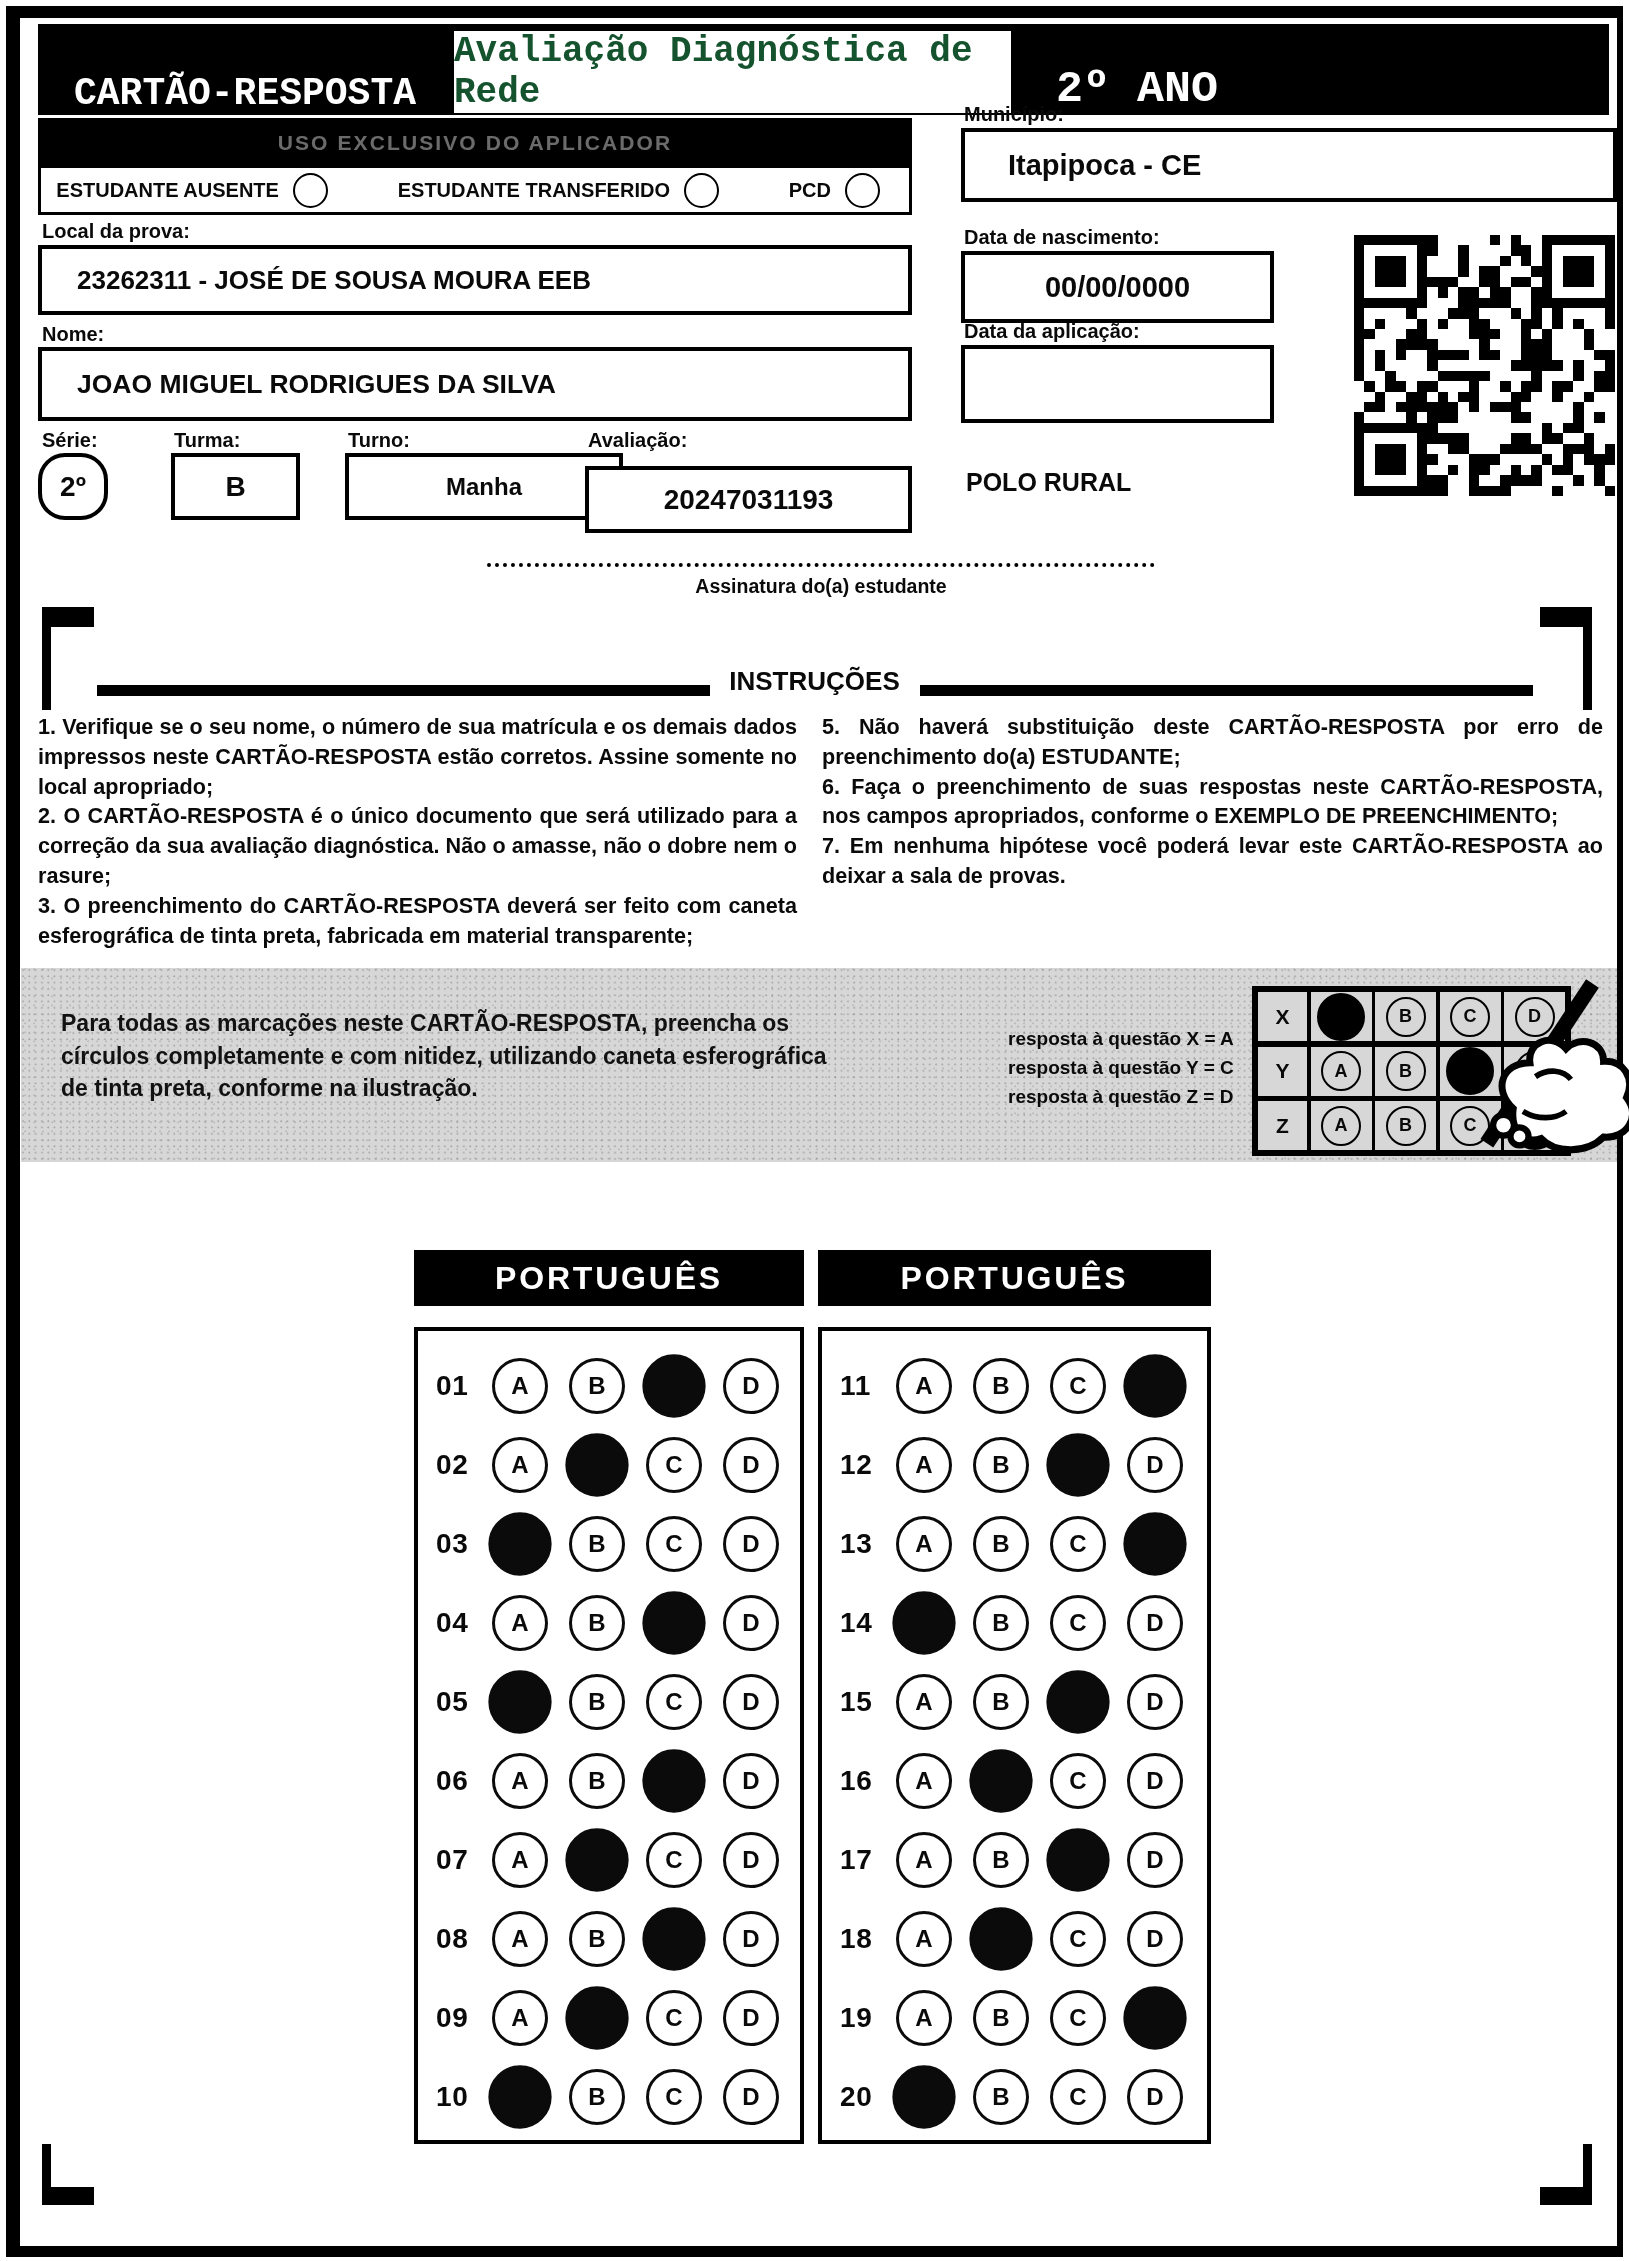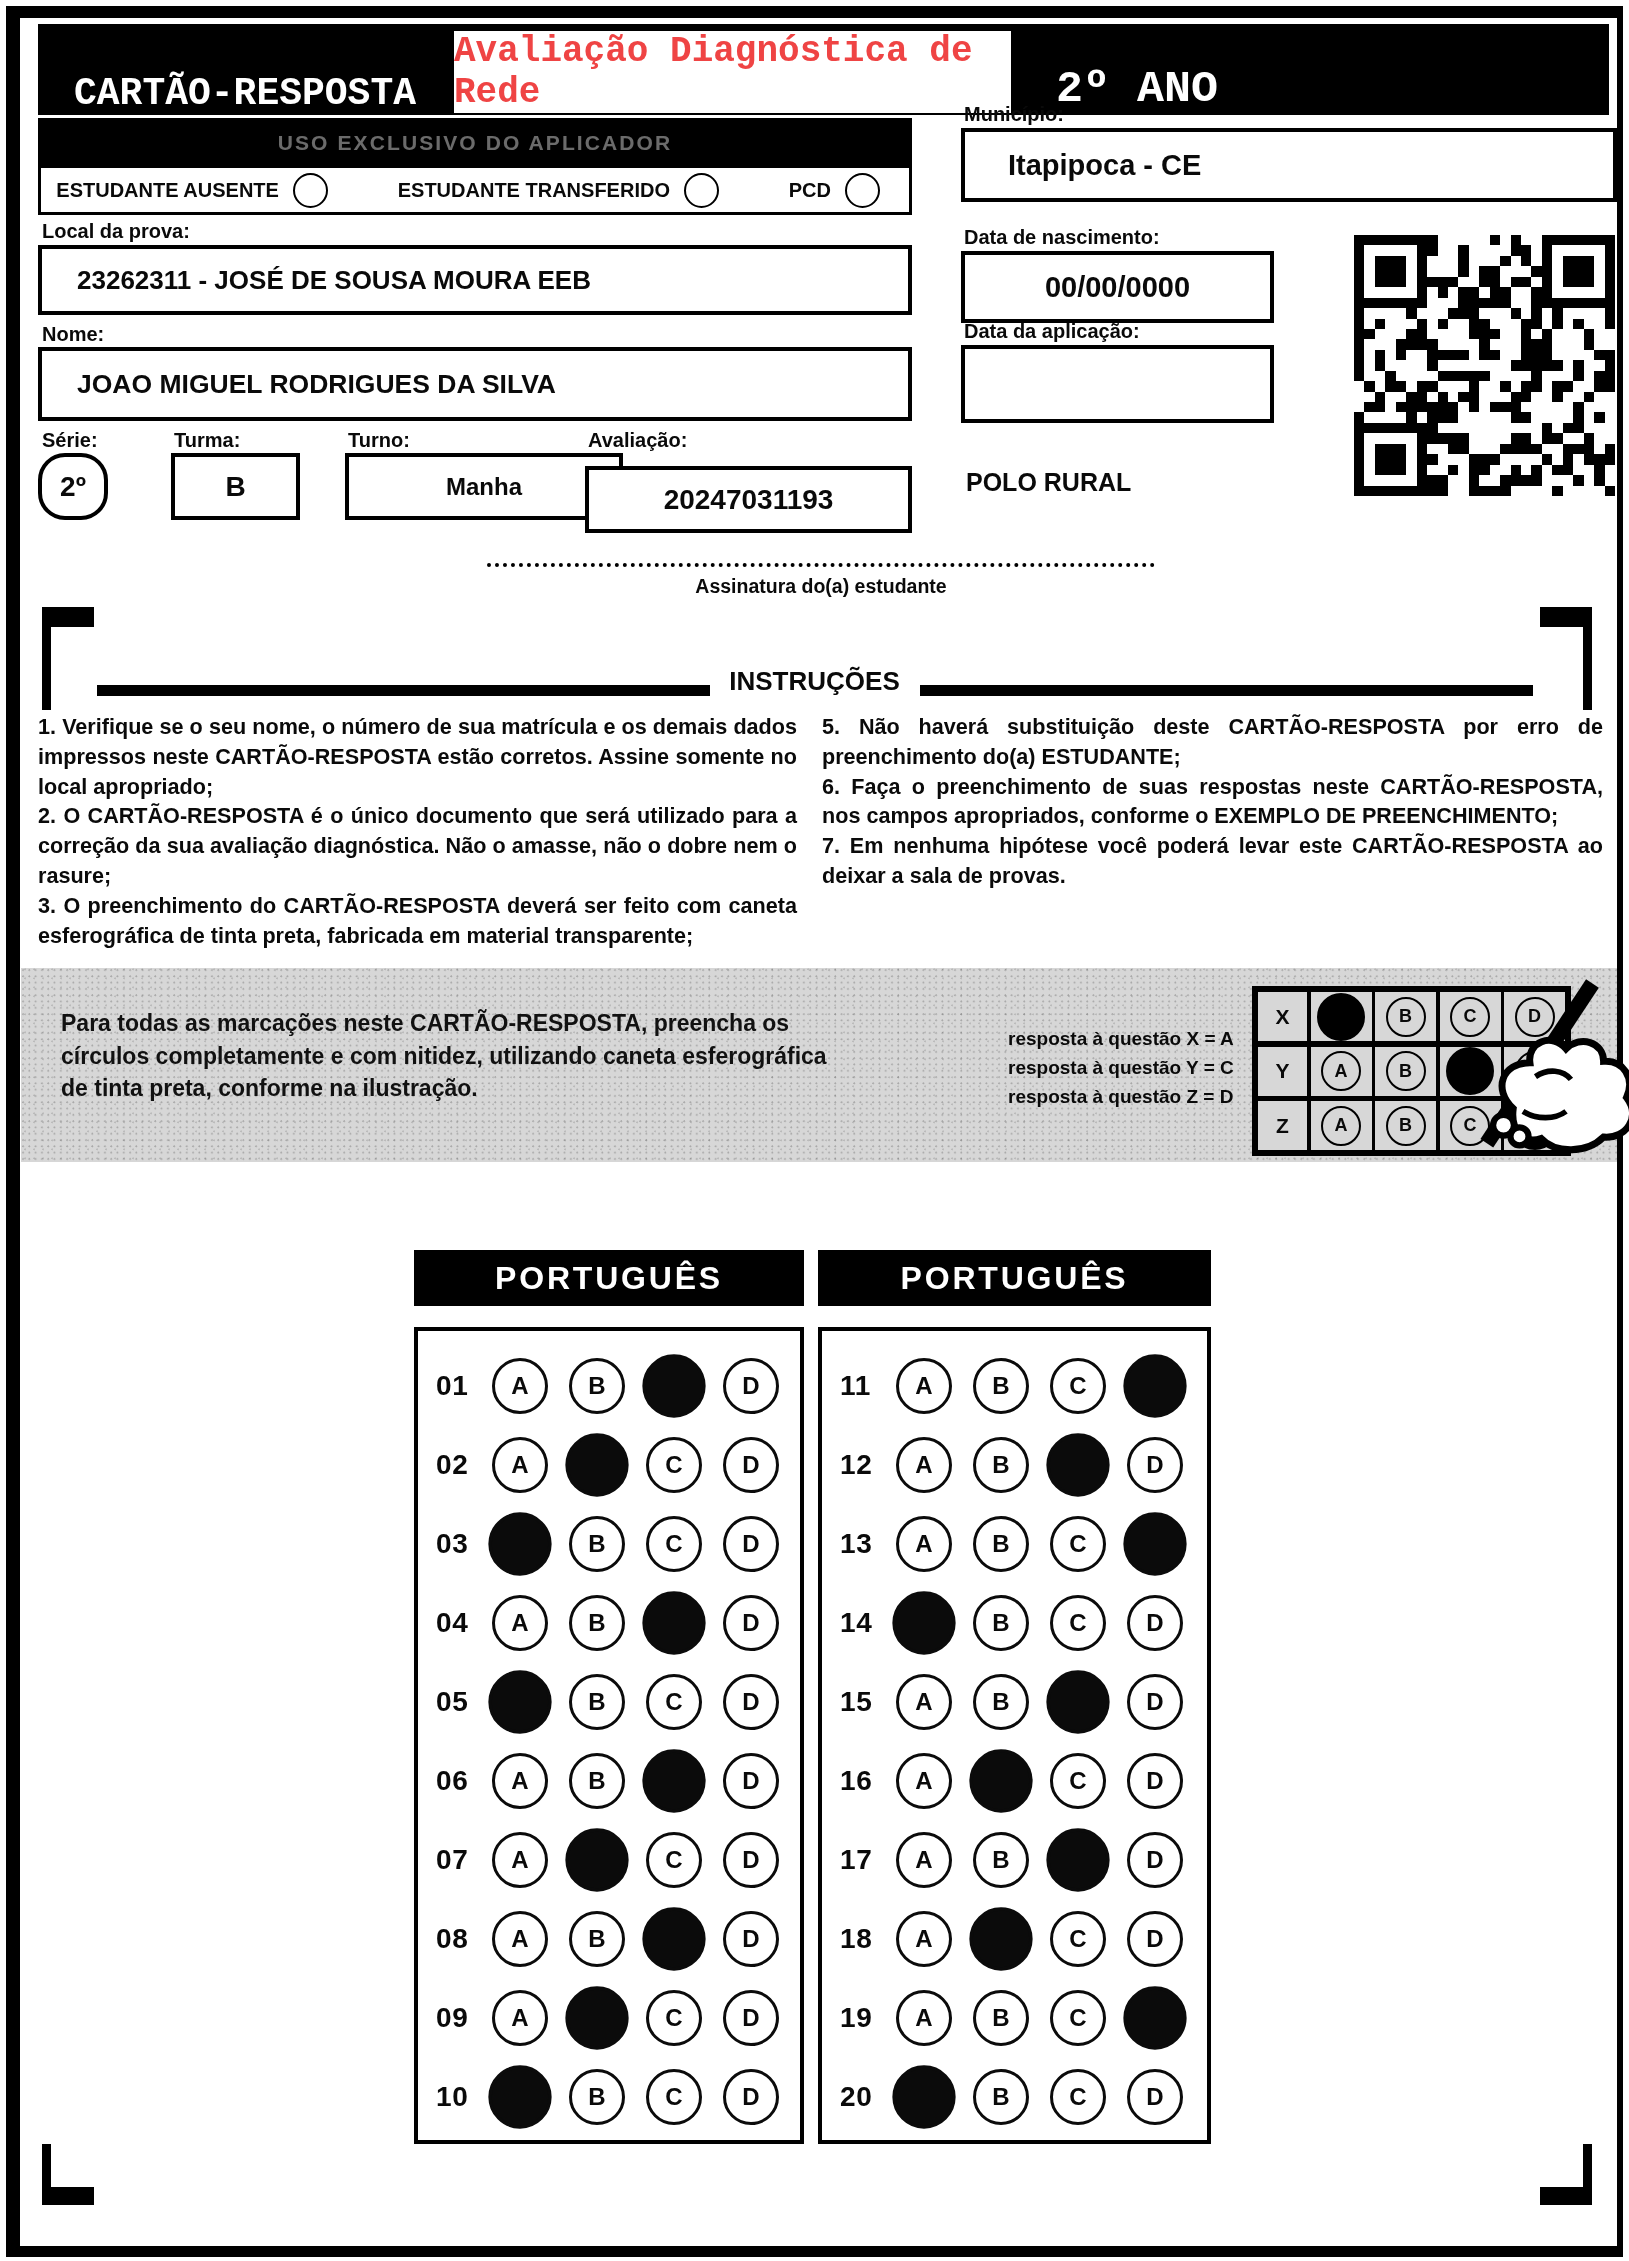--- a/index.html
+++ b/index.html
@@ -2,21 +2,21 @@
 <html style="font-size:11px"><head>
 <meta charset="utf-8">
 <style>
   html,body{margin:0;padding:0;background:#fff;}
   body{width:1630px;height:2261px;position:relative;font-family:"Liberation Sans",sans-serif;color:#0a0a0a;overflow:hidden;}
   .frame{position:absolute;left:5.6px;top:5.6px;right:7px;bottom:4.2px;border-top:12.5px solid #000;border-left:14px solid #000;border-right:6.3px solid #000;border-bottom:11px solid #000;pointer-events:none;}
 
   
   .hdr{position:absolute;left:38px;top:24px;width:1571px;height:91px;background:#000;display:flex;align-items:flex-end;font-family:Liberation Mono, monospace;}
   .hdr-left{width:414px;display:flex;align-items:center;justify-content:center;color:#fff;font-size:38px;font-weight:bold;}
-  .hdr-mid{width:557px;background:#fff;display:flex;align-items:center;justify-content:center;color:#ef4444;font-size:36px;font-weight:bold;border:2.8px solid #000;}
+  .hdr-mid{width:557px;background:#fff;display:flex;align-items:center;justify-content:center;color:#14532d;font-size:36px;font-weight:bold;border:2.8px solid #000;}
   .hdr-right{flex:1;display:flex;align-items:center;color:#fff;font-size:45px;font-weight:bold;padding-left:43px;}
 
   
   .app-bar{position:absolute;left:38px;top:118px;width:874px;height:50px;background:#000;display:flex;align-items:center;justify-content:center;color:rgba(255,255,255,.42);font-size:21px;font-weight:bold;letter-spacing:2.1px;}
   .opt-row{position:absolute;left:38px;top:168px;width:874px;height:47px;border:3.5px solid #000;border-top:none;box-sizing:border-box;background:#fff;display:flex;align-items:center;justify-content:space-between;padding:0 29px 0 15.3px;}
   .opt-item{display:flex;align-items:center;gap:14px;}
   .opt-label{font-size:20px;font-weight:bold;}
   .opt-circle{width:31px;height:31px;border:2.1px solid #000;border-radius:50%;background:#fff;}
 
   .flabel{position:absolute;font-size:20px;font-weight:bold;}

